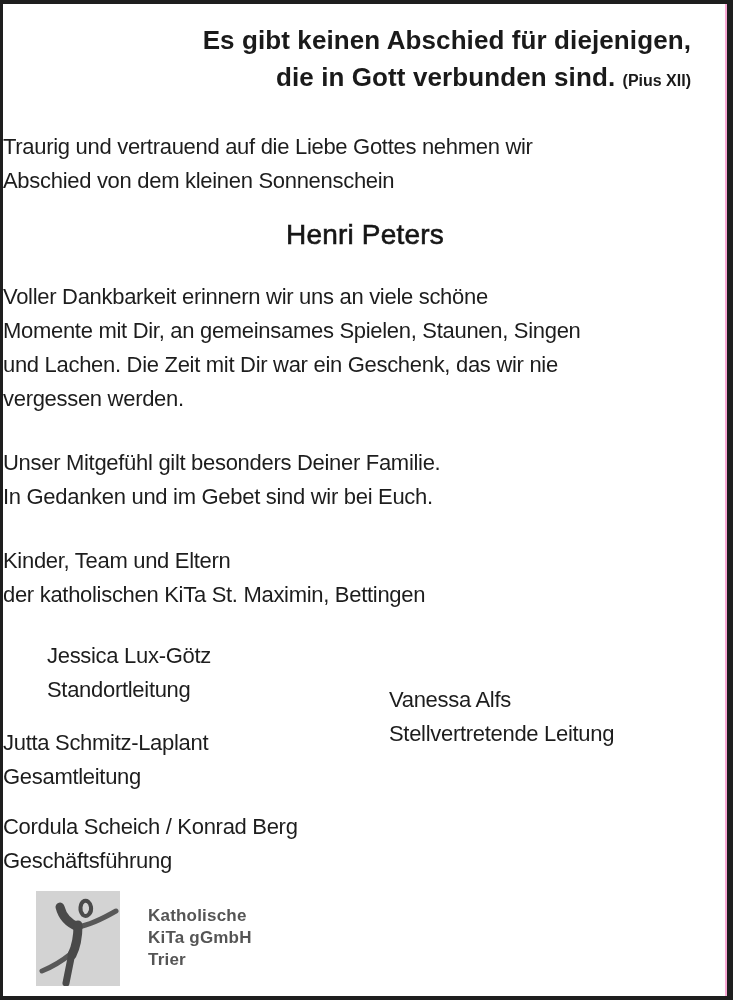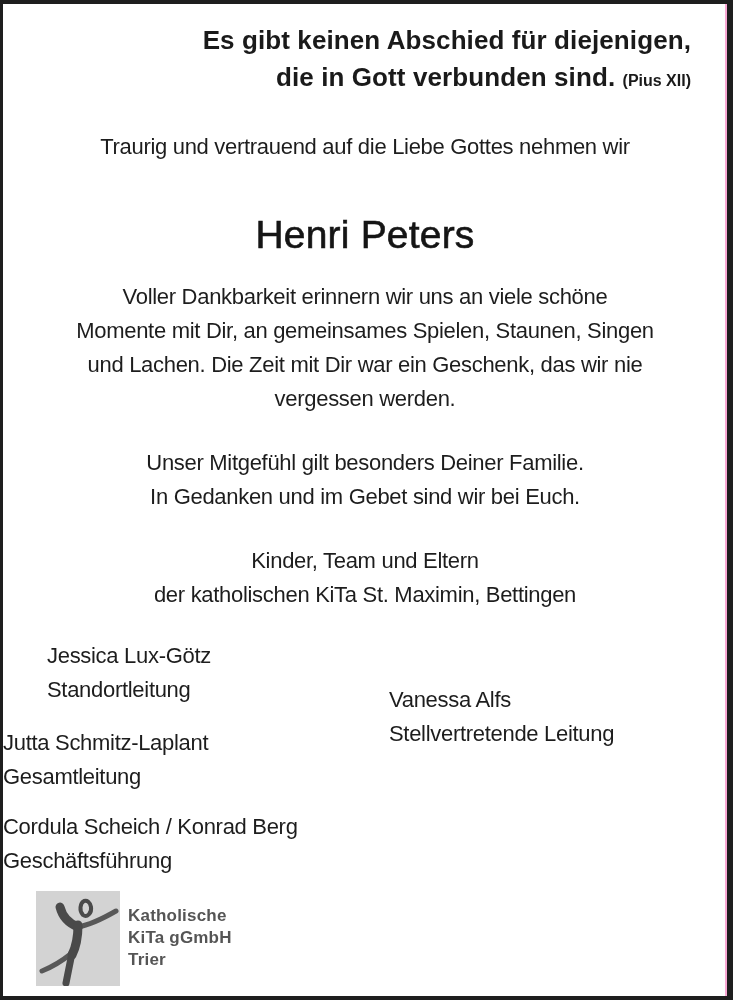--- a/index.html
+++ b/index.html
@@ -37,34 +37,33 @@
     }
     .motto .attribution {
       font-size: 16px;
       font-weight: bold;
       letter-spacing: 0;
     }
     .center-block {
       position: absolute;
       left: 0;
       width: 724px;
-      text-align: center;
       font-size: 22px;
       line-height: 34px;
       letter-spacing: -0.3px;
       color: #1d1d1d;
     }
     .intro { top: 126px; }
     .name {
       position: absolute;
       left: 0;
       width: 724px;
       top: 209px;
       text-align: center;
-      font-size: 39px;
+      font-size: 28px;
       line-height: 44px;
       font-weight: normal;
       letter-spacing: 0.2px;
       color: #151515;
       -webkit-text-stroke: 0.6px #151515;
     }
     .memory { top: 276px; }
     .sympathy { top: 442px; }
     .sender { top: 540px; }
     .line { display: block; }
@@ -107,34 +106,35 @@
     .logo-text {
       position: absolute;
       left: 92px;
       top: 14px;
       font-size: 17px;
       line-height: 22px;
       color: #555555;
       font-weight: bold;
       letter-spacing: 0.2px;
     }
-    .logo-text span { display: block; }
+    .logo-text span { display: block; margin-left: 20px; }
   </style>
 </head>
 <body>
 
 <div class="frame">
 
   <div class="motto">
     <span class="line">Es gibt keinen Abschied für diejenigen,</span>
     <span class="line"><span>die in Gott verbunden sind.</span> <span class="attribution">(Pius XII)</span></span>
   </div>
 
   <div class="center-block intro">
     <span class="line">Traurig und vertrauend auf die Liebe Gottes nehmen wir</span>
+    <span class="line">Abschied von dem kleinen Sonnenschein</span>
   </div>
 
   <div class="name">Henri Peters</div>
 
   <div class="center-block memory">
     <span class="line">Voller Dankbarkeit erinnern wir uns an viele schöne</span>
     <span class="line">Momente mit Dir, an gemeinsames Spielen, Staunen, Singen</span>
     <span class="line">und Lachen. Die Zeit mit Dir war ein Geschenk, das wir nie</span>
     <span class="line">vergessen werden.</span>
   </div>

